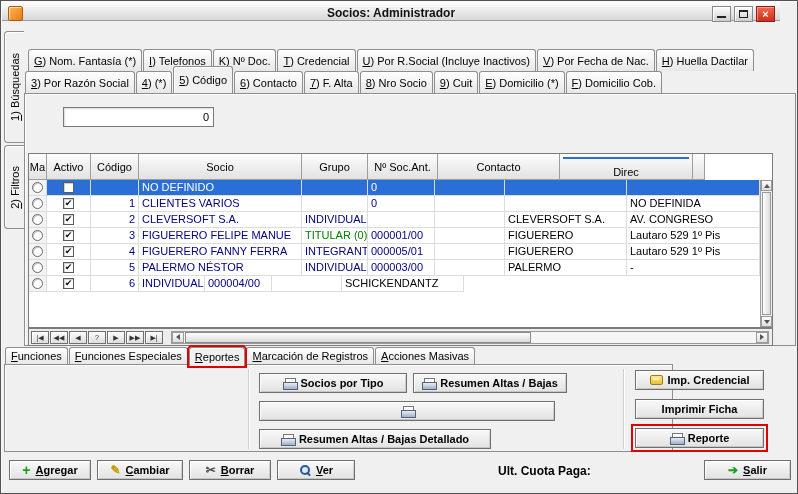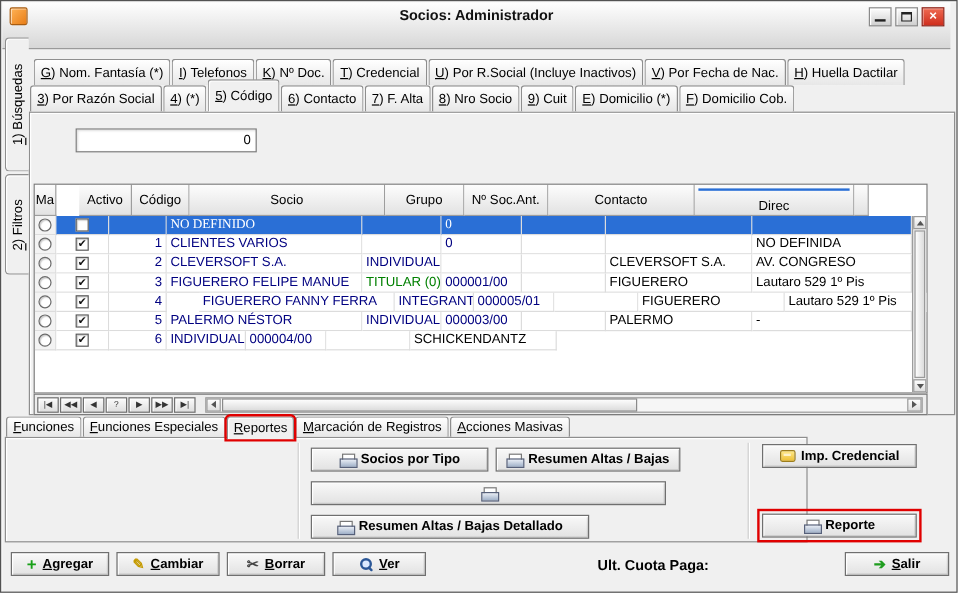--- a/index.html
+++ b/index.html
@@ -5,21 +5,21 @@
   * { margin:0; padding:0; box-sizing:border-box; }
   html,body { width:798px; height:494px; overflow:hidden; }
   body { font-family:"Liberation Sans", sans-serif; background:#ffffff; }
   u { text-decoration:underline; }
 
   .window { position:absolute; left:0; top:0; width:798px; height:494px;
             background:#f0f0f0; border:1px solid #525252;
             box-shadow: inset 1px 1px 0 #fafafa; }
 
   
-  .titlebar { position:absolute; left:1px; top:1px; right:5px; height:39px;
+  .titlebar { position:absolute; left:1px; top:1px; right:17px; height:19px;
               background:linear-gradient(#fefefe,#d7d7d7); border-bottom:1px solid #9a9a9a; }
   .app-icon { position:absolute; left:6px; top:4px; width:15px; height:15px;
               background:linear-gradient(135deg,#ffb357,#e87d16); border:1px solid #a85c10;
               border-radius:2px; box-shadow:inset 1px 1px 0 rgba(255,255,255,.55); }
   .title { position:absolute; left:0; right:0; top:0; height:23px; line-height:23px;
            text-align:center; font-size:12px; font-weight:600; color:#111; }
   .tb-group { position:absolute; right:5px; top:4px; display:flex; gap:3px; }
   .tb-btn { width:19px; height:16px; border:1px solid #8a8a8a;
             background:linear-gradient(#fdfdfd,#cfcfcf); position:relative;
             display:flex; align-items:center; justify-content:center;
@@ -70,21 +70,21 @@
   .hcell.hlast { align-items:flex-end; padding-bottom:1px; }
   .sortline { position:absolute; top:3px; left:3px; right:3px; height:2px; background:#2a6fd6; }
   .grid-row { display:flex; height:16px; }
   .cell { flex:none; font-size:11px; line-height:15px; padding:0 3px;
           border-right:1px solid #dcdcdc; border-bottom:1px solid #dcdcdc;
           overflow:hidden; white-space:nowrap; color:#000; background:#fff; }
   .cell.r { text-align:right; }
   .c-navy { color:var(--navy,#000080); }
   .cell-ma { background:#f3f3f3 !important; display:flex; align-items:center; justify-content:center; }
   .cell-check { display:flex; align-items:center; justify-content:center; }
-  .grid-row.sel .cell { background:var(--sel,#2a6fd6); color:#fff;font-family:Liberation Serif, serif; }
+  .grid-row.sel .cell { background:var(--sel,#2a6fd6); color:#fff; }
   .radio { width:11px; height:11px; border:1px solid #6a6a6a; border-radius:50%;
            background:#fff; box-shadow: inset 1px 1px 1px rgba(0,0,0,.2); }
   .checkbox { width:11px; height:11px; border:1px solid #5a5a5a; background:#fff;
               box-shadow: inset 1px 1px 1px rgba(0,0,0,.2); display:flex;
               align-items:center; justify-content:center; }
   .checkbox .ck { font-size:9px; line-height:1; color:#111; }
   .vscroll { position:absolute; right:0; top:26px; bottom:0; width:12px; background:#efefef;
              border-left:1px solid #9d9d9d; display:flex; flex-direction:column; }
   .sarrow { height:11px; background:linear-gradient(#fdfdfd,#dedede); border:1px solid #9a9a9a;
             display:flex; align-items:center; justify-content:center; }
@@ -208,21 +208,21 @@
     </div>
 
   <div class="page"></div>
   <input class="code-input" value="0" style="">
 
   <div class="grid">
     <div class="grid-header" id="gridHeader">
         <div class="hcell" style="width: 18px;">
           <span>Ma</span>
         </div>
-        <div class="hcell" style="width: 44px; margin-left: 19px;">
+        <div class="hcell" style="width: 44px;">
           <span>Activo</span>
         </div>
         <div class="hcell" style="width: 48px;">
           <span>Código</span>
         </div>
         <div class="hcell" style="width: 163px;">
           <span>Socio</span>
         </div>
         <div class="hcell" style="width: 66px;">
           <span>Grupo</span>
@@ -309,21 +309,21 @@
         <div class="grid-row">
           <div class="cell cell-ma" style="width: 18px;">
             <div class="radio"></div>
           </div>
           <div class="cell cell-check" style="width: 44px;">
             <div class="checkbox">
               <span class="ck">✔</span>
             </div>
           </div>
           <div class="cell c-navy r" style="width: 48px;">4</div>
-          <div class="cell c-navy" style="width: 163px; margin-left: 27px;">FIGUERERO FANNY FERRA</div>
+          <div class="cell c-navy" style="width: 163px;">FIGUERERO FANNY FERRA</div>
           <div class="cell" style="width: 66px; color: rgb(0, 0, 128); text-align: right;">INTEGRANT</div>
           <div class="cell c-navy" style="width: 67px;">000005/01</div>
           <div class="cell" style="width: 70px;"></div>
           <div class="cell" style="width: 122px;">FIGUERERO</div>
           <div class="cell" style="width: 133px;">Lautaro 529 1º Pis</div>
         </div>
         <div class="grid-row">
           <div class="cell cell-ma" style="width: 18px;">
             <div class="radio"></div>
           </div>
@@ -412,20 +412,23 @@
       <span class="printer"></span>
     </div>
     <div class="btn3d" style="left:254px; top:64px; width:232px">
       <span class="printer"></span>
       <span>Resumen Altas / Bajas Detallado</span>
     </div>
     <div class="btn3d" style="left:630px; top:5px; width:129px">
       <span class="card"></span>
       <span>Imp. Credencial</span>
     </div>
+    <div class="btn3d" style="left:630px; top:34px; width:129px">
+      <span>Imprimir Ficha</span>
+    </div>
     <div class="btn3d hl" style="left:630px; top:63px; width:129px">
       <span class="printer"></span>
       <span>Reporte</span>
     </div>
   </div>
 
   <div class="btn3d" style="left:8px; top:459px; width:82px">
     <span class="ic plus">+</span>
     <span><u>A</u>gregar</span>
   </div>

